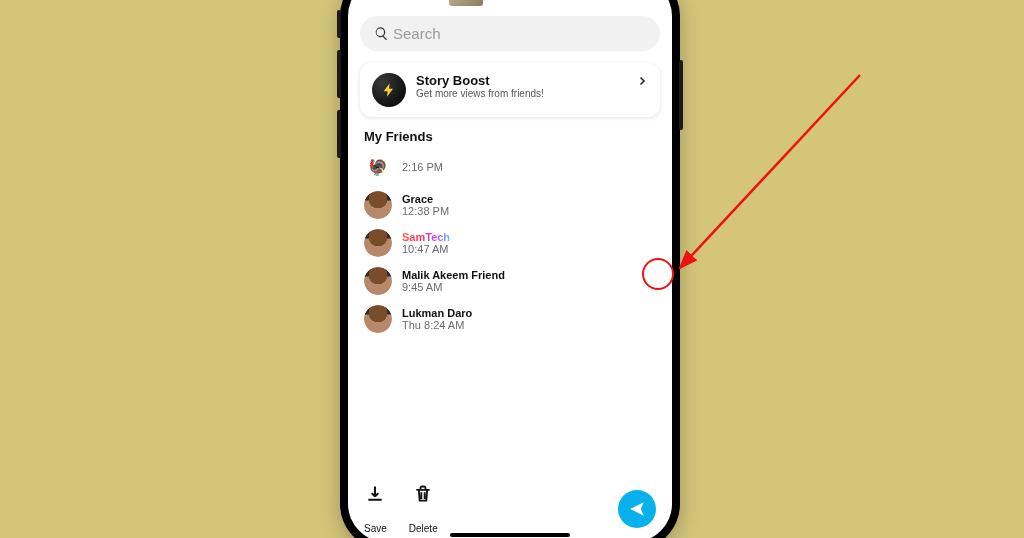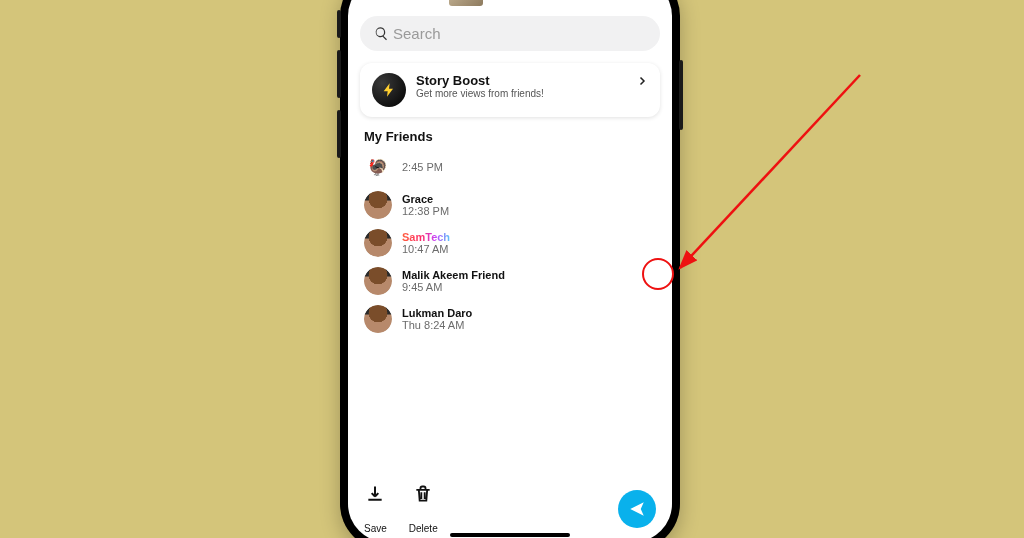--- a/index.html
+++ b/index.html
@@ -244,21 +244,21 @@
     </div>
 
     <div class="section-title">My Friends</div>
 
     <div class="list">
 
       <div class="row">
         <div class="avatar emoji">🦃</div>
         <div class="row-text">
           <div class="row-name"></div>
-          <div class="row-time">2:45 PM</div>
+          <div class="row-time">2:16 PM</div>
         </div>
       </div>
 
       <div class="row">
         <div class="avatar">
             <div class="bitmoji"></div>
           </div>
         <div class="row-text">
           <div class="row-name">Grace</div>
           <div class="row-time">12:38 PM</div>

